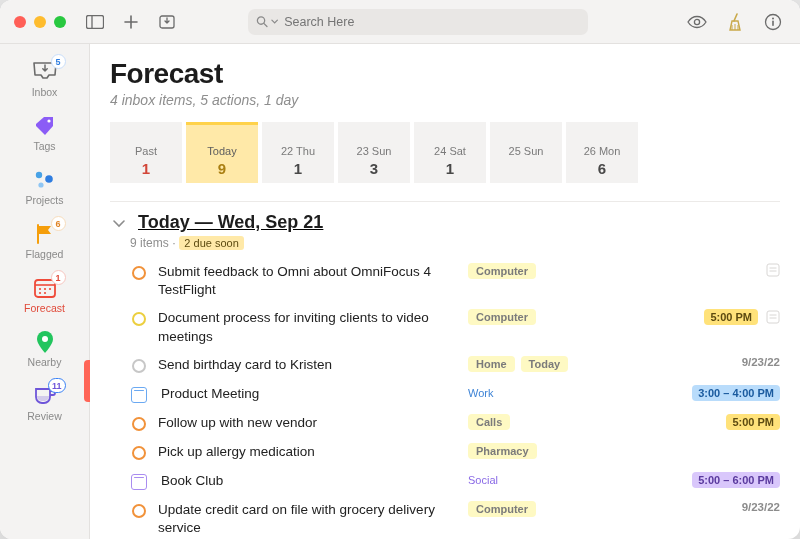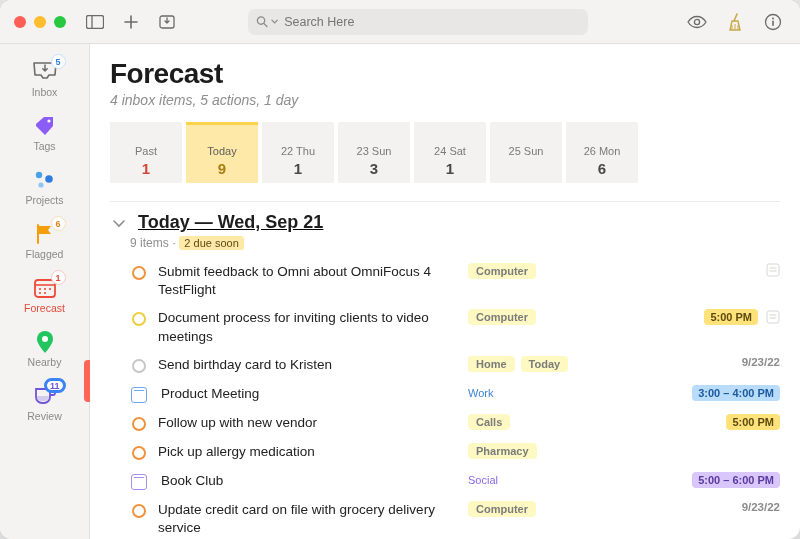--- a/index.html
+++ b/index.html
@@ -78,21 +78,21 @@
     position:absolute; top:-4px; right:-4px;
     background:#fff; border-radius:9px;
     min-width:15px; height:15px;
     font-size:9px; font-weight:600;
     display:flex; align-items:center; justify-content:center;
     padding:0 3px;
   }
   .badge.blue { color:#2f7de0; border:1px solid #c9defa; }
   .badge.orange { color:#e08528; border:1px solid #f7ddbc; }
   .badge.red { color:#e04a3a; border:1px solid #f7c6c0; }
-  .badge.purple { color:#6e55d9; border:3px solid #3b82f6; }
+  .badge.purple { color:#6e55d9; border:1px solid #3b82f6; }
   .sb-item.active { color:#e04a3a; }
   .sb-item.active .label { color:#e04a3a; }
   .active-indicator {
     position:absolute; right:-1px; top:316px;
     width:6px; height:42px; background:#ff6557;
     border-radius:4px 0 0 4px;
   }
   
   .main { flex:1; overflow:auto; padding: 14px 20px 16px 20px; }
   .page-title {

